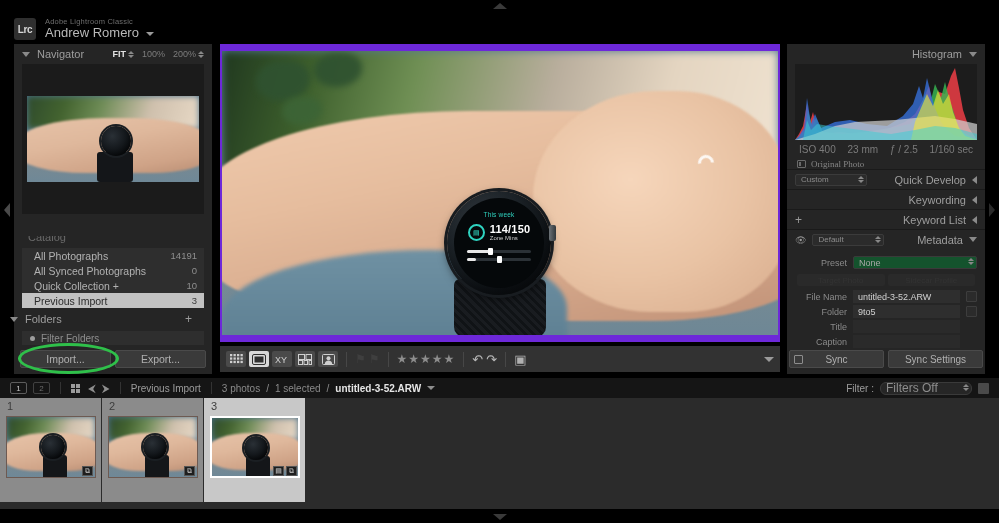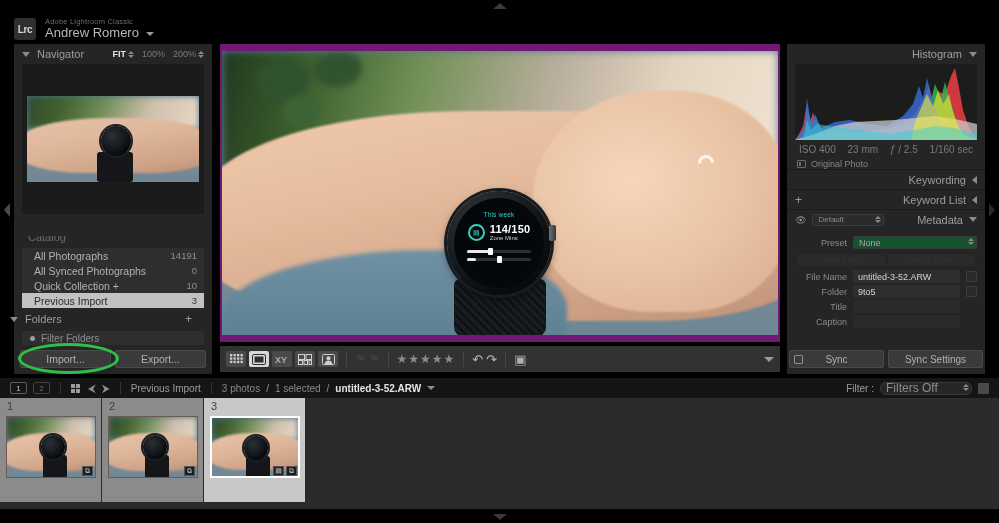--- a/index.html
+++ b/index.html
@@ -181,21 +181,21 @@
     display: flex; align-items: center; justify-content: center;
   }
   .annot-ellipse {
     position: absolute; left: 18px; top: 343px; width: 101px; height: 31px;
     border: 3px solid #2fc04a; border-radius: 50%; pointer-events: none;
   }
 
   
   .center-stage {
     position: absolute; left: 220px; top: 44px; width: 560px; height: 298px;
-    background: #701a75; display: flex; align-items: center; justify-content: center;
+    background: #6d28d9; display: flex; align-items: center; justify-content: center;
   }
   .photo {
     position: relative; width: 556px; height: 284px; overflow: hidden;
     background: linear-gradient(180deg, #53788f 0%, #6b8ca2 40%, #7d8e94 66%, #6e8795 100%);
   }
   .ph-bg-top {
     position: absolute; left: 0; top: 0; width: 100%; height: 42%;
     background: linear-gradient(105deg, #20381f 0%, #3d5f2c 16%, #6f8f54 34%, #b9ae9d 58%, #e4d5c1 78%, #efe2d0 100%);
     filter: blur(4px);
   }
@@ -291,21 +291,21 @@
   .hist-box {
     margin: 0 8px; height: 76px; background: #1c1c1c; position: relative; overflow: hidden;
   }
   .hist-svg { position: absolute; left: 0; bottom: 0; width: 100%; height: 100%; }
   .exif-row {
     display: flex; justify-content: space-between;
     padding: 4px 12px 0 12px; font-size: 10px; color: #7b7b7b;
   }
   .orig-photo {
     display: flex; align-items: center; gap: 5px;
-    padding: 4px 0 0 10px; font-size: 9px; color: #858585;
+    padding: 4px 0 0 10px; font-size: 9px; color: #858585; font-family: Liberation Serif, serif;
   }
   .chk {
     width: 9px; height: 8px; border: 1px solid #6a6a6a; border-radius: 1px;
     display: inline-block; position: relative;
   }
   .chk::after { content: ""; position: absolute; left: 1px; top: 1px; width: 2px; height: 4px; background: #6a6a6a; }
 
   .sec-bar {
     height: 20px; display: flex; align-items: center; gap: 6px;
     padding: 0 8px; border-top: 1px solid #1a1a1a;
@@ -647,20 +647,31 @@
       <span>ISO 400</span>
       <span>23 mm</span>
       <span>ƒ / 2.5</span>
       <span>1/160 sec</span>
     </div>
     <div class="orig-photo">
       <span class="chk"></span>
       <span>Original Photo</span>
     </div>
 
+    <div class="sec-bar">
+      <div class="mini-select">
+        <span>Custom</span>
+        <span class="st">
+            <i style="width:0;height:0;border-left:3px solid transparent;border-right:3px solid transparent;border-bottom:3px solid #888;display:block"></i>
+            <i style="width:0;height:0;border-left:3px solid transparent;border-right:3px solid transparent;border-top:3px solid #888;display:block"></i>
+          </span>
+      </div>
+      <span class="sec-title">Quick Develop</span>
+      <div class="disclosure collapsed"></div>
+    </div>
 
     <div class="sec-bar">
       <span class="sec-title">Keywording</span>
       <div class="disclosure collapsed"></div>
     </div>
 
     <div class="sec-bar">
       <span style="color:#9a9a9a;font-size:12px;">+</span>
       <span class="sec-title">Keyword List</span>
       <div class="disclosure collapsed"></div>

